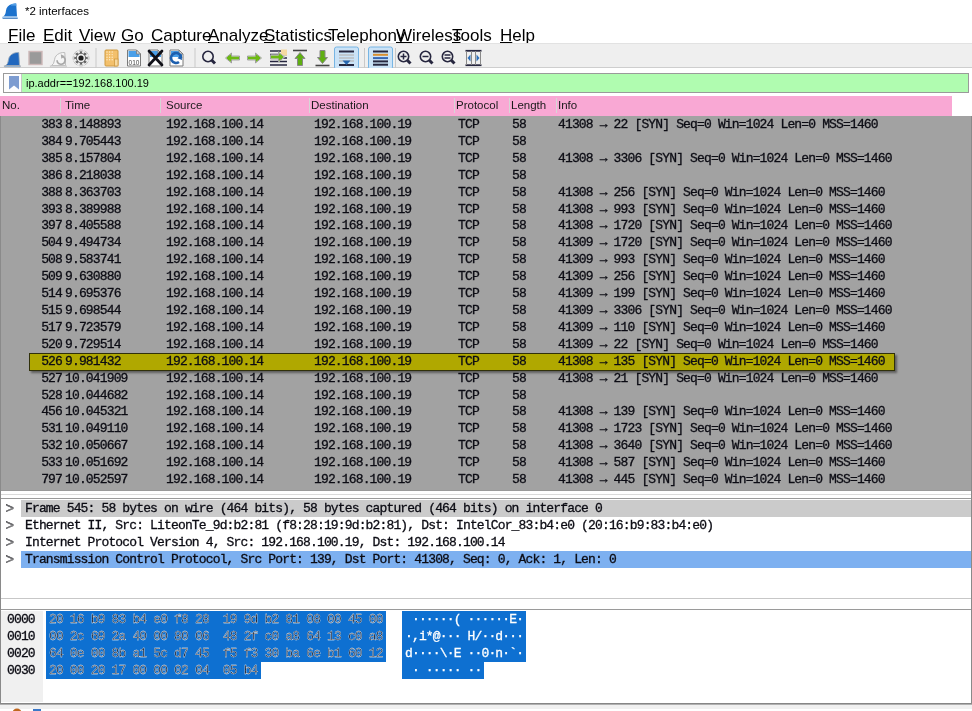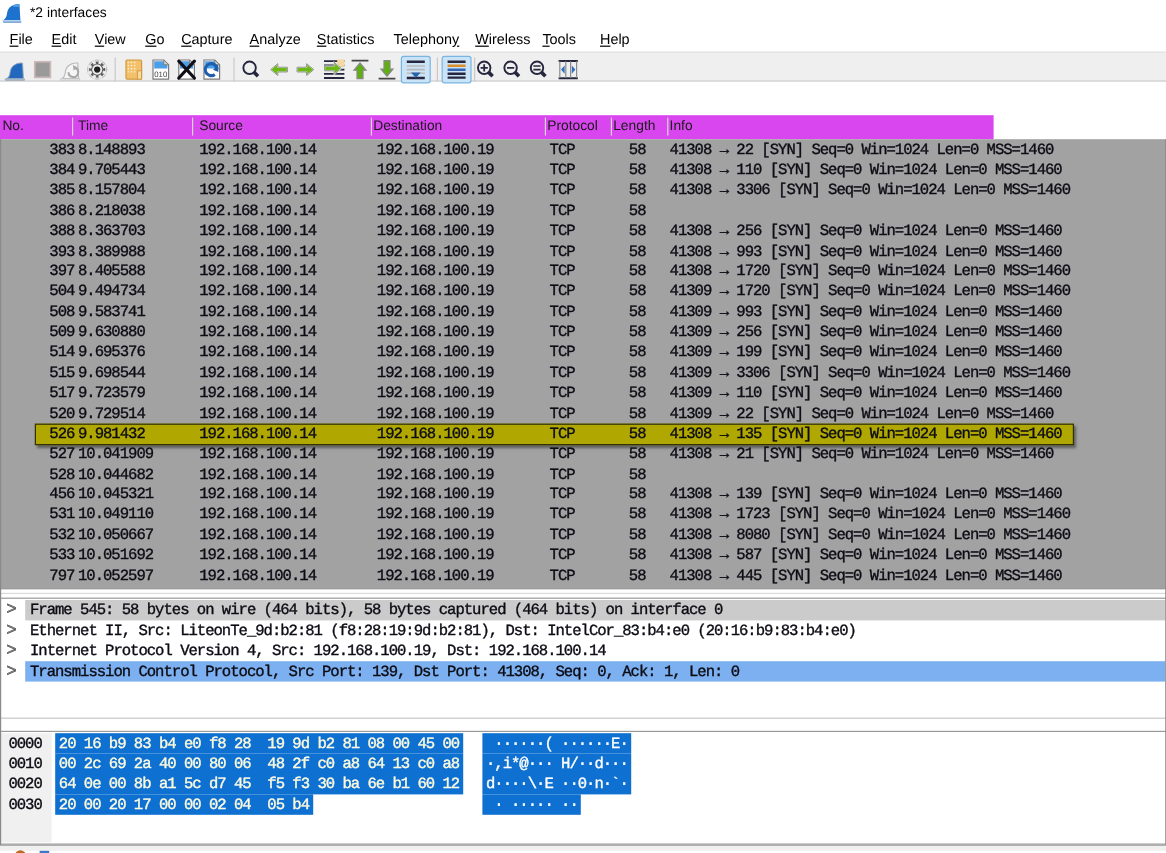--- a/index.html
+++ b/index.html
@@ -1,56 +1,56 @@
 <!DOCTYPE html>
 <html><head><meta charset="utf-8"><title>*2 interfaces</title><style>
 *{margin:0;padding:0;box-sizing:border-box}
 html,body{width:972px;height:711px;background:#fff;overflow:hidden}
 #win{position:relative;width:972px;height:711px;background:#fff;
   font-family:"Liberation Sans",sans-serif;}
 .abs{position:absolute}
 #title{left:0;top:0;width:972px;height:23px;color:#000;font-size:12px}
 #title span{position:absolute;left:25px;top:5px;font-size:11.5px}
-#menu{left:0;top:23px;width:972px;height:20px;font-size:12px;color:#000}
+#menu{left:0;top:23px;width:972px;height:20px;font-size:17px;color:#000}
 #menu span{position:absolute;top:3px}
 #tbar{left:0;top:43px;width:972px;height:25px;background:#efefef;border-top:1px solid #e2e2e2;border-bottom:1px solid #cecece}
 #fbar{left:0;top:68px;width:972px;height:28px;background:#fff}
 #fbox{position:absolute;left:3px;top:5px;width:966px;height:20px;border:1px solid #9a9a9a;background:#b0fcb0}
 #fbtn{position:absolute;left:0px;top:0px;width:18px;height:18px;background:#fdfdfd;border-right:1px solid #c8c8c8}
 #fbtn svg{position:absolute;left:3px;top:1px}
 #ftext{position:absolute;left:22px;top:3px;font-size:11px;color:#000}
-#hdr{left:0;top:96px;width:828px;height:20px;background:#d946ef;font-size:11.5px;color:#1a1a1a}
+#hdr{left:0;top:96px;width:952px;height:20px;background:#f9a8d4;font-size:11.5px;color:#1a1a1a}
 #hdr span{position:absolute;top:3px}
 #hdr .vs{position:absolute;top:2px;height:15px;width:1px;background:#d6d6d6}
 #list{left:0;top:116px;width:972px;height:375px;background:#a2a2a2;border-bottom:1px solid #9a9a9a;padding-top:1px;
   font-family:"Liberation Mono",monospace;font-size:13px;letter-spacing:-0.85px;color:#0c0c14;-webkit-text-stroke:0.3px #0c0c14}
 .r{position:relative;height:16.91px;line-height:16.91px}
 .r span{position:absolute;top:0;white-space:pre}
 .c1{left:0;width:62px;text-align:right}
 .c2{left:65px}.c3{left:166px}.c4{left:314px}.c5{left:458px}
-.c6{left:512px;width:38px;text-align:center}.c7{left:558px}
+.c6{left:512px;width:38px;text-align:left}.c7{left:558px}
 .hl{position:absolute;left:29px;top:-0.5px;width:866px;height:18px;background:#b0a800;
   border:1px solid #30300a;box-shadow:2px 2px 2px rgba(40,40,40,.55)}
 #split1m{left:0;top:494px;width:972px;height:1px;background:#dadada}
 #det{left:0;top:498px;width:972px;height:101px;background:#fff;border-top:1px solid #9a9a9a;border-bottom:1px solid #c7c7c7;
   font-family:"Liberation Mono",monospace;font-size:13px;letter-spacing:-0.85px;color:#0c0c14;padding-top:1px;-webkit-text-stroke:0.3px #0c0c14}
 .dl{position:relative;height:17px;line-height:17px}
 .dl .bar{position:absolute;left:21px;right:1px;top:0;height:17px}
 .bar.gray{background:#cbcbcb}
 .bar.blue{background:#7db0f0}
 .ch{position:absolute;left:5.5px;top:0;color:#909090;font-family:"Liberation Sans",sans-serif;font-size:14.5px}
 .dt{position:absolute;left:25px;top:0;white-space:pre}
 #hexp{left:0;top:609px;width:972px;height:95px;background:#fff;border-top:1px solid #9a9a9a;border-bottom:1px solid #868686;
   font-family:"Liberation Mono",monospace;font-size:13px;letter-spacing:-0.85px;color:#0c0c14}
 #offbg{position:absolute;left:1px;top:1px;width:42px;height:91px;background:#f0f0f0}
 #hexlines{position:absolute;left:0;top:1px;width:970px}
 .hr{position:relative;height:17px;line-height:17px}
 .hr span{position:absolute;top:0;white-space:pre}
 .off{left:7px;-webkit-text-stroke:0.3px #0c0c14}
-.hx{left:46px;background:#0e70d1;color:#fef9c3;padding:0 3px;-webkit-text-stroke:0.3px #fff}
+.hx{left:46px;background:#0e70d1;color:#0f172a;padding:0 3px;-webkit-text-stroke:0.3px #fff}
 .asc{left:402px;background:#0e70d1;color:#fff;padding:0 3px;-webkit-text-stroke:0.3px #fff}
 #status{left:0;top:704px;width:972px;height:5px;background:#f0f0f0;border-top:1px solid #b0b0b0}
 u{text-decoration:underline}
 #frameL{left:0;top:116px;width:1px;height:588px;background:#8a8a8a;z-index:50}
 #frameR{left:971px;top:116px;width:1px;height:588px;background:#8a8a8a;z-index:50}
 </style></head><body>
 <div id="win">
 <div class="abs" id="title">
 <svg width="22" height="22" style="position:absolute;left:0;top:0">
         <path d="M3,16.6 Q5.5,15.5 6,10.5 Q6.6,5.8 12,4 Q14.8,3.1 16.2,3.6 L17,16.6 Z" fill="#1c72cd"></path>
@@ -186,20 +186,30 @@
         <g stroke="#8a8a8a" stroke-width="1">
           <line x1="466.5" y1="50" x2="466.5" y2="64"></line>
           <line x1="471.5" y1="50" x2="471.5" y2="64"></line>
           <line x1="475.5" y1="50" x2="475.5" y2="64"></line>
           <line x1="480.5" y1="50" x2="480.5" y2="64"></line>
         </g>
         <polygon points="467.5,57 470.5,53.5 470.5,60.5" fill="#2e70ba"></polygon>
         <polygon points="479.5,57 476.5,53.5 476.5,60.5" fill="#2e70ba"></polygon>
       </svg>
     </div>
+<div class="abs" id="fbar">
+      <div id="fbox">
+        <div id="fbtn">
+          <svg width="14" height="17">
+            <path d="M2,1 h10 v13.5 l-5,-4 l-5,4 Z" fill="#7d9cd0"></path>
+          </svg>
+        </div>
+        <span id="ftext">ip.addr==192.168.100.19</span>
+      </div>
+    </div>
 <div class="abs" id="hdr">
       <span style="left:2px">No.</span>
       <span style="left:65px">Time</span>
       <span style="left:166px">Source</span>
       <span style="left:311px">Destination</span>
       <span style="left:456px">Protocol</span>
       <span style="left:511px">Length</span>
       <span style="left:558px">Info</span>
       <i class="vs" style="left:60px"></i>
       <i class="vs" style="left:160px"></i>
@@ -218,21 +228,20 @@
         <span class="c6">58</span>
         <span class="c7">41308 → 22 [SYN] Seq=0 Win=1024 Len=0 MSS=1460</span>
       </div>
 <div class="r">
         <span class="c1">384</span>
         <span class="c2">9.705443</span>
         <span class="c3">192.168.100.14</span>
         <span class="c4">192.168.100.19</span>
         <span class="c5">TCP</span>
         <span class="c6">58</span>
-        <span class="c7">41308 → 110 [SYN] Seq=0 Win=1024 Len=0 MSS=1460</span>
       </div>
 <div class="r">
         <span class="c1">385</span>
         <span class="c2">8.157804</span>
         <span class="c3">192.168.100.14</span>
         <span class="c4">192.168.100.19</span>
         <span class="c5">TCP</span>
         <span class="c6">58</span>
         <span class="c7">41308 → 3306 [SYN] Seq=0 Win=1024 Len=0 MSS=1460</span>
       </div>
@@ -379,21 +388,21 @@
         <span class="c6">58</span>
         <span class="c7">41308 → 1723 [SYN] Seq=0 Win=1024 Len=0 MSS=1460</span>
       </div>
 <div class="r">
         <span class="c1">532</span>
         <span class="c2">10.050667</span>
         <span class="c3">192.168.100.14</span>
         <span class="c4">192.168.100.19</span>
         <span class="c5">TCP</span>
         <span class="c6">58</span>
-        <span class="c7">41308 → 8080 [SYN] Seq=0 Win=1024 Len=0 MSS=1460</span>
+        <span class="c7">41308 → 3640 [SYN] Seq=0 Win=1024 Len=0 MSS=1460</span>
       </div>
 <div class="r">
         <span class="c1">533</span>
         <span class="c2">10.051692</span>
         <span class="c3">192.168.100.14</span>
         <span class="c4">192.168.100.19</span>
         <span class="c5">TCP</span>
         <span class="c6">58</span>
         <span class="c7">41308 → 587 [SYN] Seq=0 Win=1024 Len=0 MSS=1460</span>
       </div>

